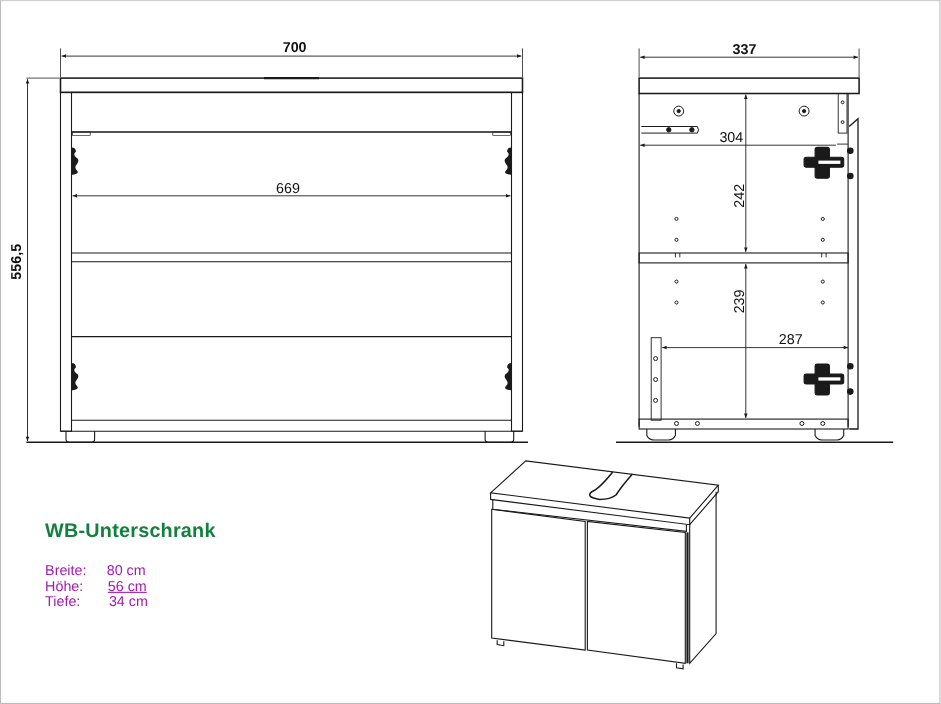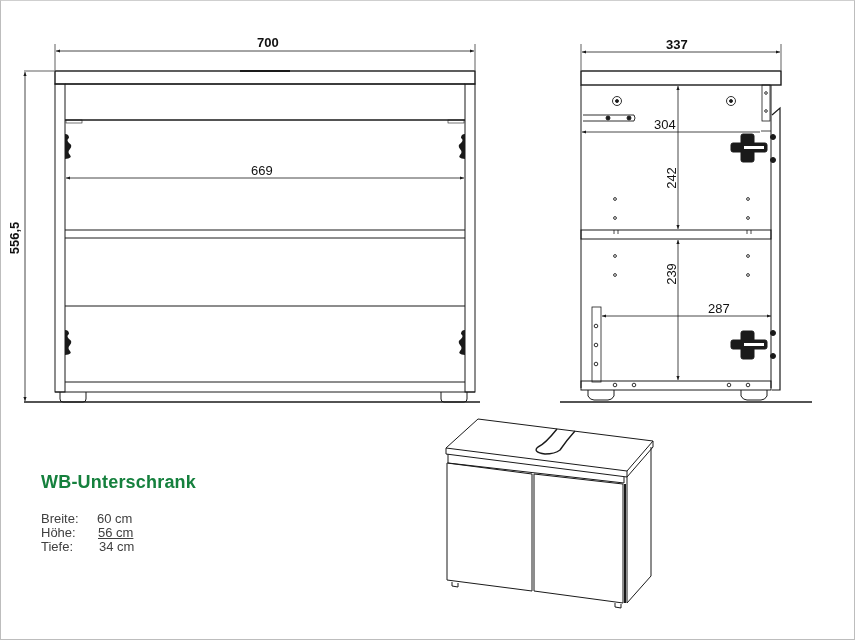--- a/index.html
+++ b/index.html
@@ -1,21 +1,21 @@
 <!DOCTYPE html>
 <html><head>
 <meta charset="utf-8">
 <style>
   html, body { margin: 0; padding: 0; background: #ffffff; }
   body { width: 855px; height: 640px; position: relative; overflow: hidden; font-family: "Liberation Sans", sans-serif; }
   .frame { position: absolute; left: 0; top: 0; width: 853px; height: 638px; border: 1px solid #bdbdbd; border-top: 1px solid #cfcfcf; }
   svg.drawing { position: absolute; left: 0; top: 0; }
   .dim-text { font-family: "Liberation Sans", sans-serif; fill: #111; }
   .title { position: absolute; left: 41px; top: 472px; font-size: 18px; font-weight: bold; color: #15803d; letter-spacing: 0.2px; }
-  .specs { position: absolute; left: 41px; top: 512px; font-size: 13px; color: #404040; line-height: 14px; }
+  .specs { position: absolute; left: 41px; top: 512px; font-size: 13px; color: #a21caf; line-height: 14px; }
   .spec-row { display: flex; }
   .spec-label { width: 56px; }
   .spec-value { }
   .spec-row.depth .spec-value { padding-left: 2px; }
   .spec-row.height .spec-value { padding-left: 1px; text-decoration: underline; }
 </style>
 </head>
 <body>
 
 <div class="frame"></div>
@@ -179,21 +179,21 @@
 
     <path d="M452,582 L452,586 L458,587 L458,583"></path>
     <path d="M615,603 L615,607 L621,608 L621,604"></path>
   </g>
 </svg>
 
 <div class="title">WB-Unterschrank</div>
 <div class="specs">
   <div class="spec-row width">
     <span class="spec-label">Breite:</span>
-    <span class="spec-value">60 cm</span>
+    <span class="spec-value">80 cm</span>
   </div>
   <div class="spec-row height">
     <span class="spec-label">Höhe:</span>
     <span class="spec-value">56 cm</span>
   </div>
   <div class="spec-row depth">
     <span class="spec-label">Tiefe:</span>
     <span class="spec-value">34 cm</span>
   </div>
 </div>

